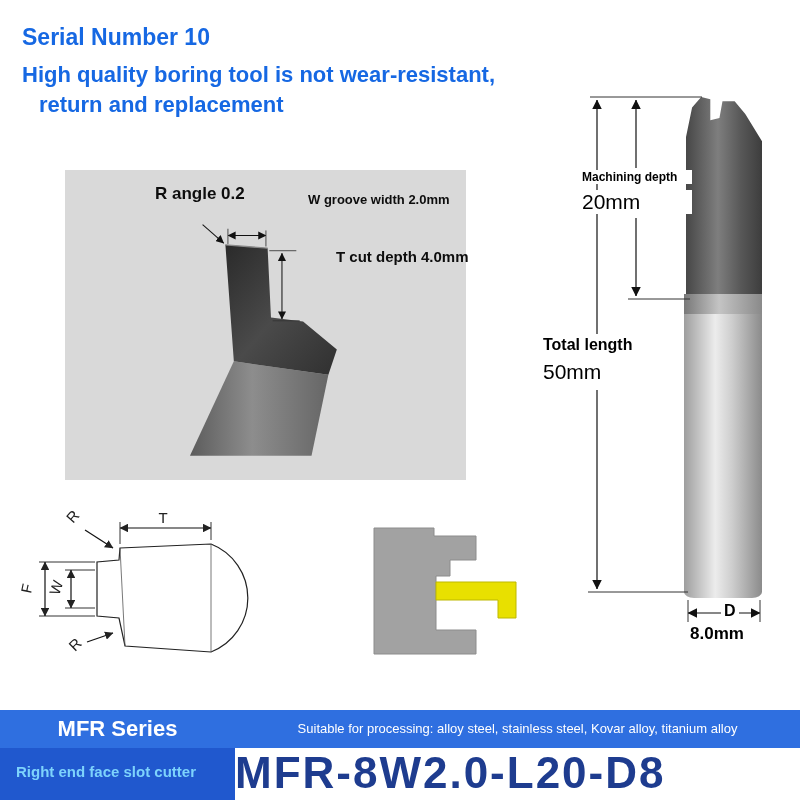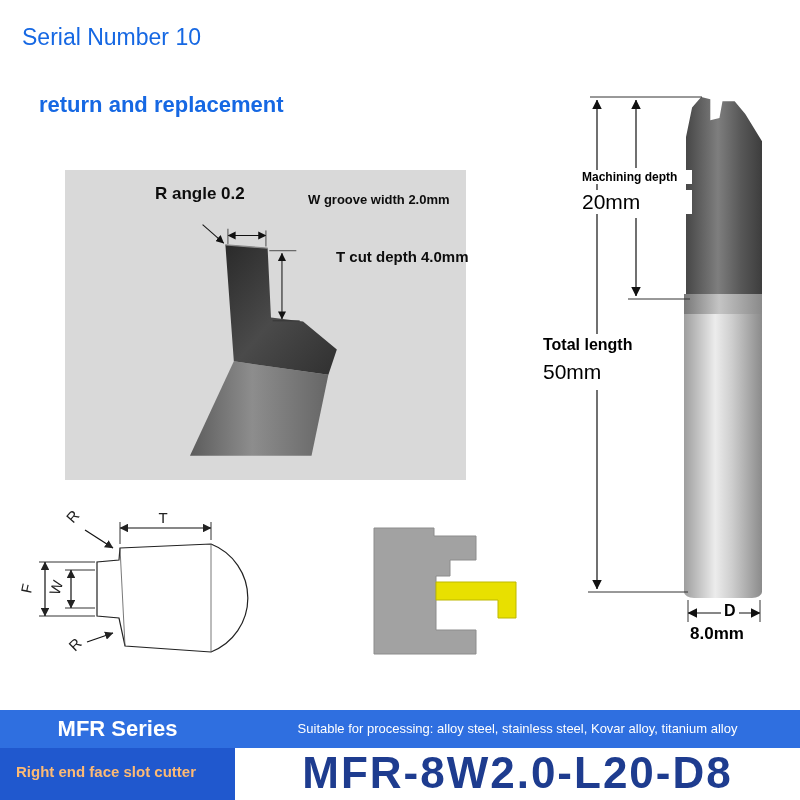--- a/index.html
+++ b/index.html
@@ -1,21 +1,21 @@
 <!DOCTYPE html>
 <html><head>
 <meta charset="utf-8">
 <style>
   *{margin:0;padding:0;box-sizing:border-box}
   html,body{background:#ffffff}
   #stage{position:relative;width:800px;height:800px;background:#fff;overflow:hidden;
          font-family:"Liberation Sans",sans-serif;color:#111}
 
   
-  .hdr-serial{position:absolute;left:22px;top:24px;font-size:23px;font-weight:normal;color:#1668e3}
+  .hdr-serial{position:absolute;left:22px;top:24px;font-size:23px;font-weight:bold;color:#1668e3}
   .hdr-tag1{position:absolute;left:22px;top:62px;font-size:22px;font-weight:bold;color:#1668e3}
   .hdr-tag2{position:absolute;left:39px;top:92px;font-size:22px;font-weight:bold;color:#1668e3}
 
   
   .panel{position:absolute;left:65px;top:170px;width:401px;height:310px;background:#d9d9d9}
   .panel svg{position:absolute;left:0;top:0;width:100%;height:100%}
   .lbl{position:absolute;color:#0d0d0d;font-weight:bold;white-space:nowrap}
   .lbl-r{left:90px;top:14px;font-size:17px}
   .lbl-w{left:243px;top:22px;font-size:13px}
   .lbl-t{left:271px;top:78px;font-size:15px}
@@ -49,32 +49,33 @@
   .drawing .thin{stroke:#555;stroke-width:0.8}
   .drawing text{font-size:15px;fill:#222;font-weight:500;font-family:"Liberation Sans",sans-serif}
 
   
   .pictogram{position:absolute;left:368px;top:524px;width:160px;height:132px}
 
   
   .f-series{position:absolute;left:0;top:710px;width:235px;height:38px;background:#2f6fe0;
       color:#fff;font-size:22px;font-weight:bold;text-align:center;line-height:38px}
   .f-series-desc{position:absolute;left:0;top:748px;width:235px;height:52px;background:#2058ce;
-      color:#fdba74;font-size:15px;font-weight:bold;padding:15px 0 12px 16px}
+      color:#7dd3fc;font-size:15px;font-weight:bold;padding:15px 0 12px 16px}
   .f-suitable{position:absolute;left:235px;top:710px;width:565px;height:38px;background:#2f6fe0;
       color:#fff;font-size:13px;font-weight:normal;text-align:center;line-height:38px}
   .f-model{position:absolute;left:235px;top:748px;width:565px;height:36px;color:#1e3c8f;
-      font-size:44px;font-weight:bold;text-align:center;line-height:50px;letter-spacing:2px}
+      font-size:44px;font-weight:bold;text-align:left;line-height:50px;letter-spacing:2px}
 </style>
 </head>
 <body>
 
 <div id="stage">
 
   <div class="hdr-serial">Serial Number 10</div>
+  <div class="hdr-tag1">High quality boring tool is not wear-resistant,</div>
   <div class="hdr-tag2">return and replacement</div>
 
   <div class="panel">
     <svg viewBox="0 0 475 310">
       <defs>
         <linearGradient id="gHead" x1="0" y1="0" x2="1" y2="1">
           <stop offset="0" stop-color="#2a2a2a"></stop>
             <stop offset="0.5" stop-color="#4a4a4a"></stop>
             <stop offset="1" stop-color="#303030"></stop>
         </linearGradient>

